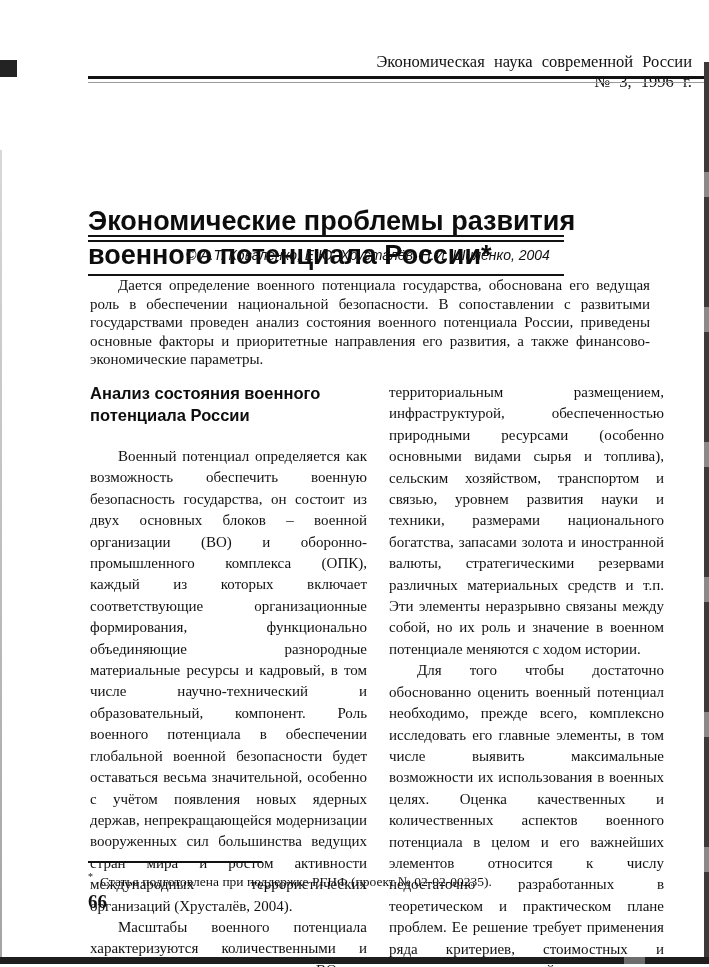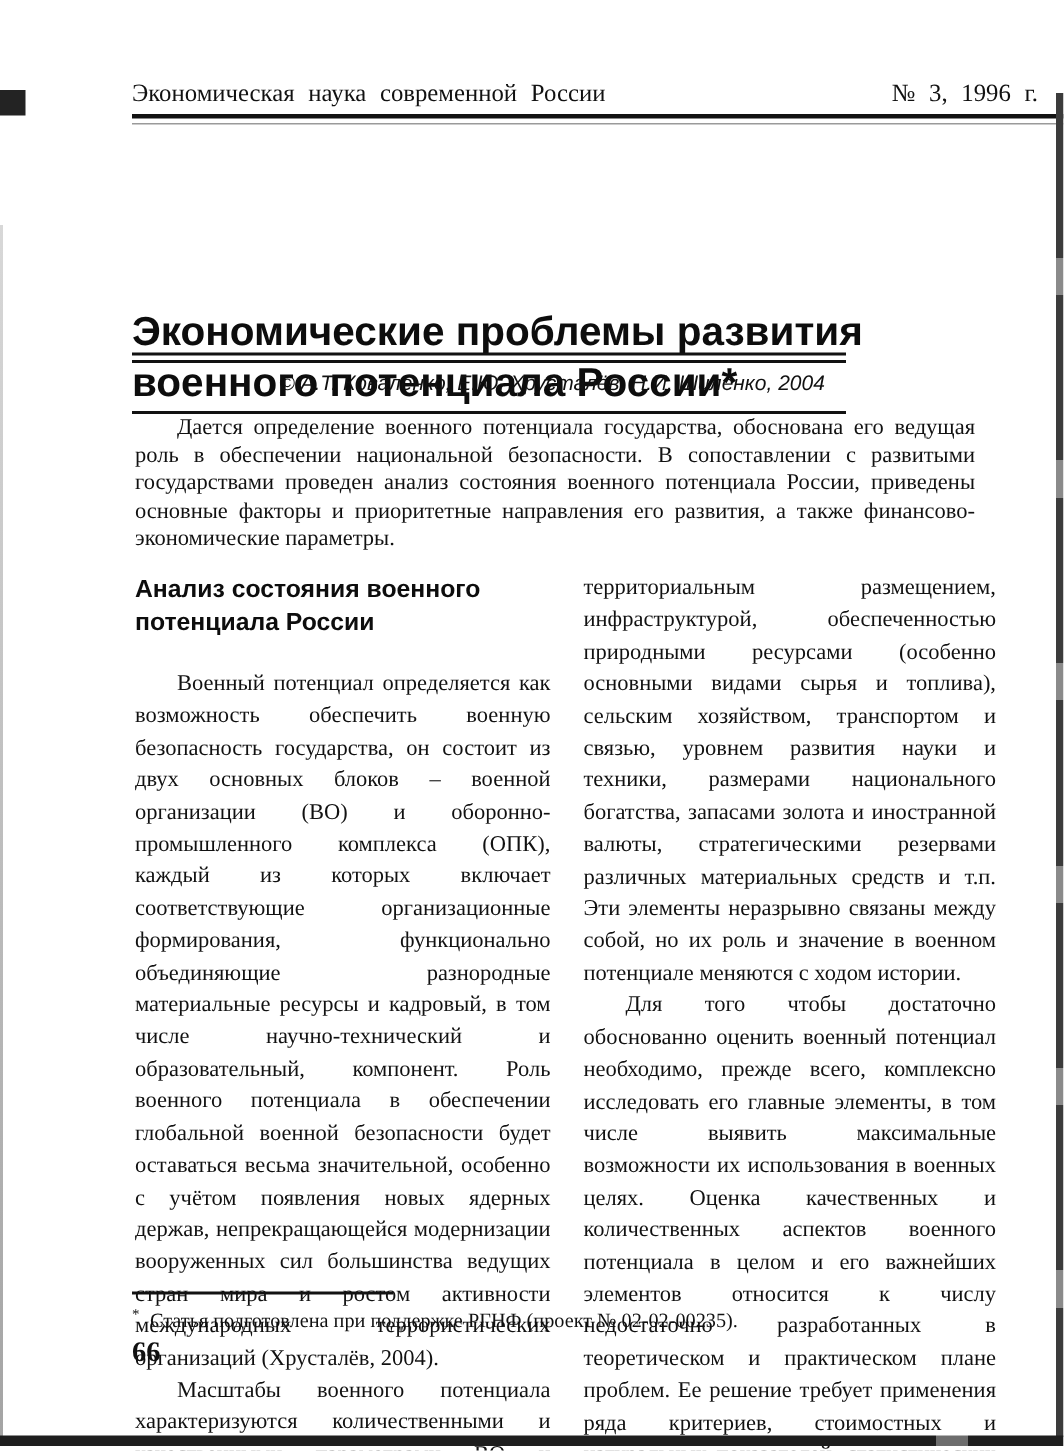--- a/index.html
+++ b/index.html
@@ -10,21 +10,21 @@
     overflow: hidden;
     font-family: "Liberation Serif", serif;
     color: #111;
   }
   .page { position: absolute; inset: 0; background: #fff; }
 
   
   .running-head {
     position: absolute; left: 88px; top: 52px; width: 604px;
     display: flex; justify-content: space-between; align-items: flex-end;
-    font-size: 16.5px; word-spacing: 5px; white-space: nowrap;
+    font-size: 16.5px; word-spacing: 5px; white-space: nowrap; flex-direction: column;
   }
   .rule-header {
     position: absolute; left: 88px; top: 76px; width: 621px; height: 3px;
     background: #121212;
   }
   .rule-header-shadow {
     position: absolute; left: 88px; top: 82px; width: 621px; height: 1px;
     background: #9a9a9a;
   }
 

